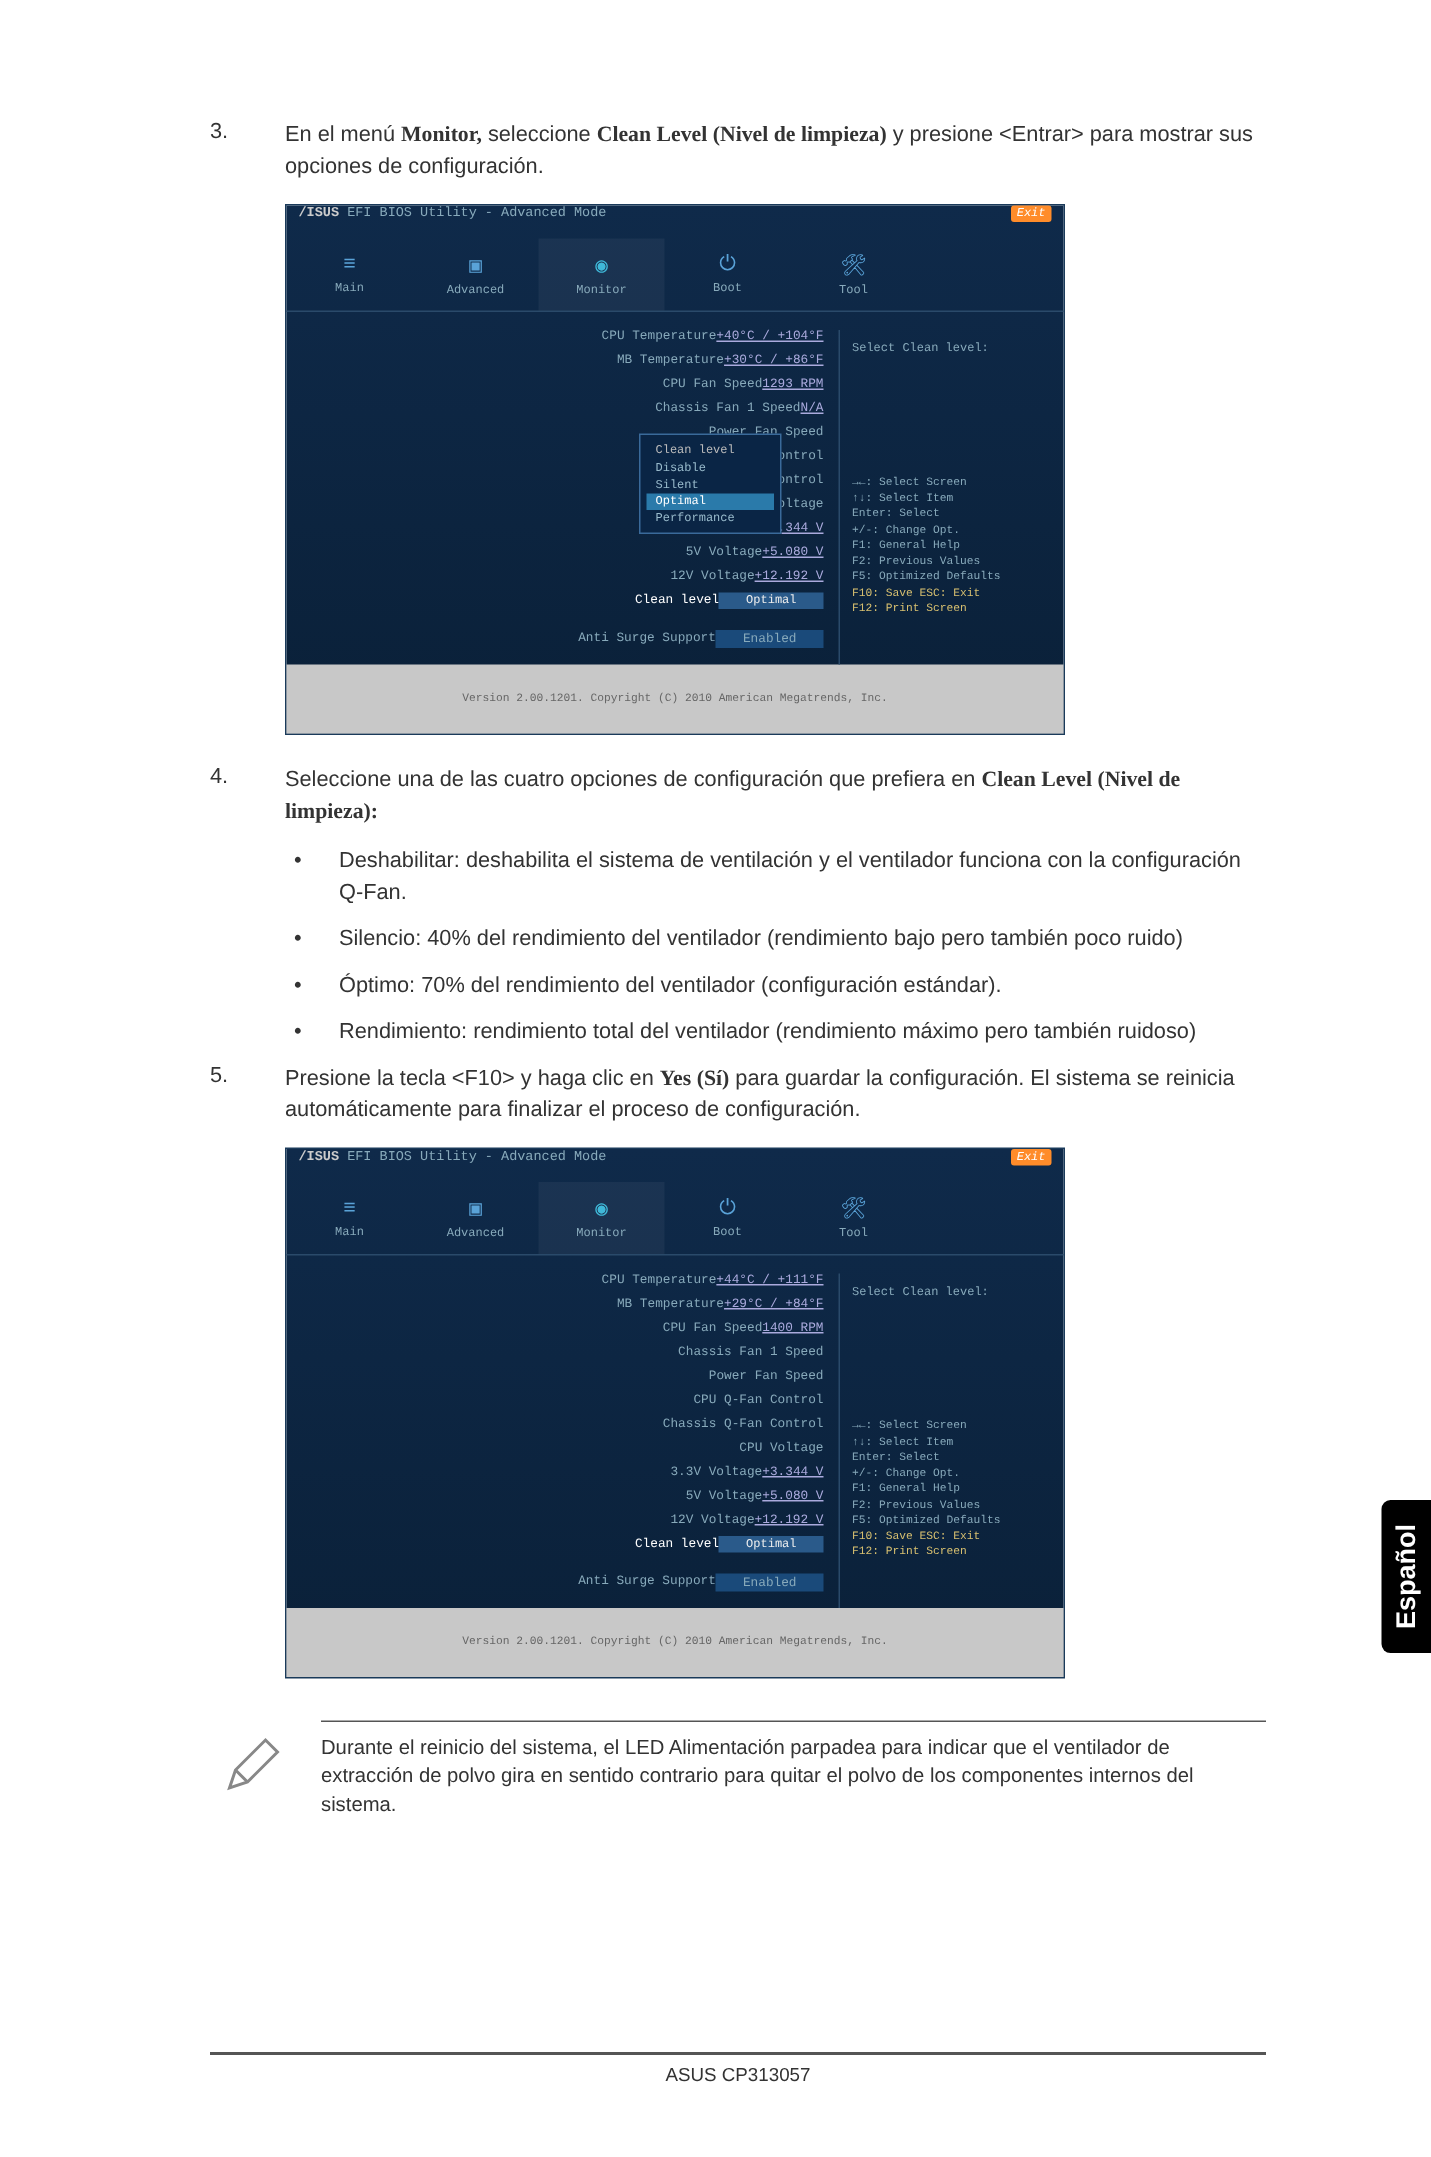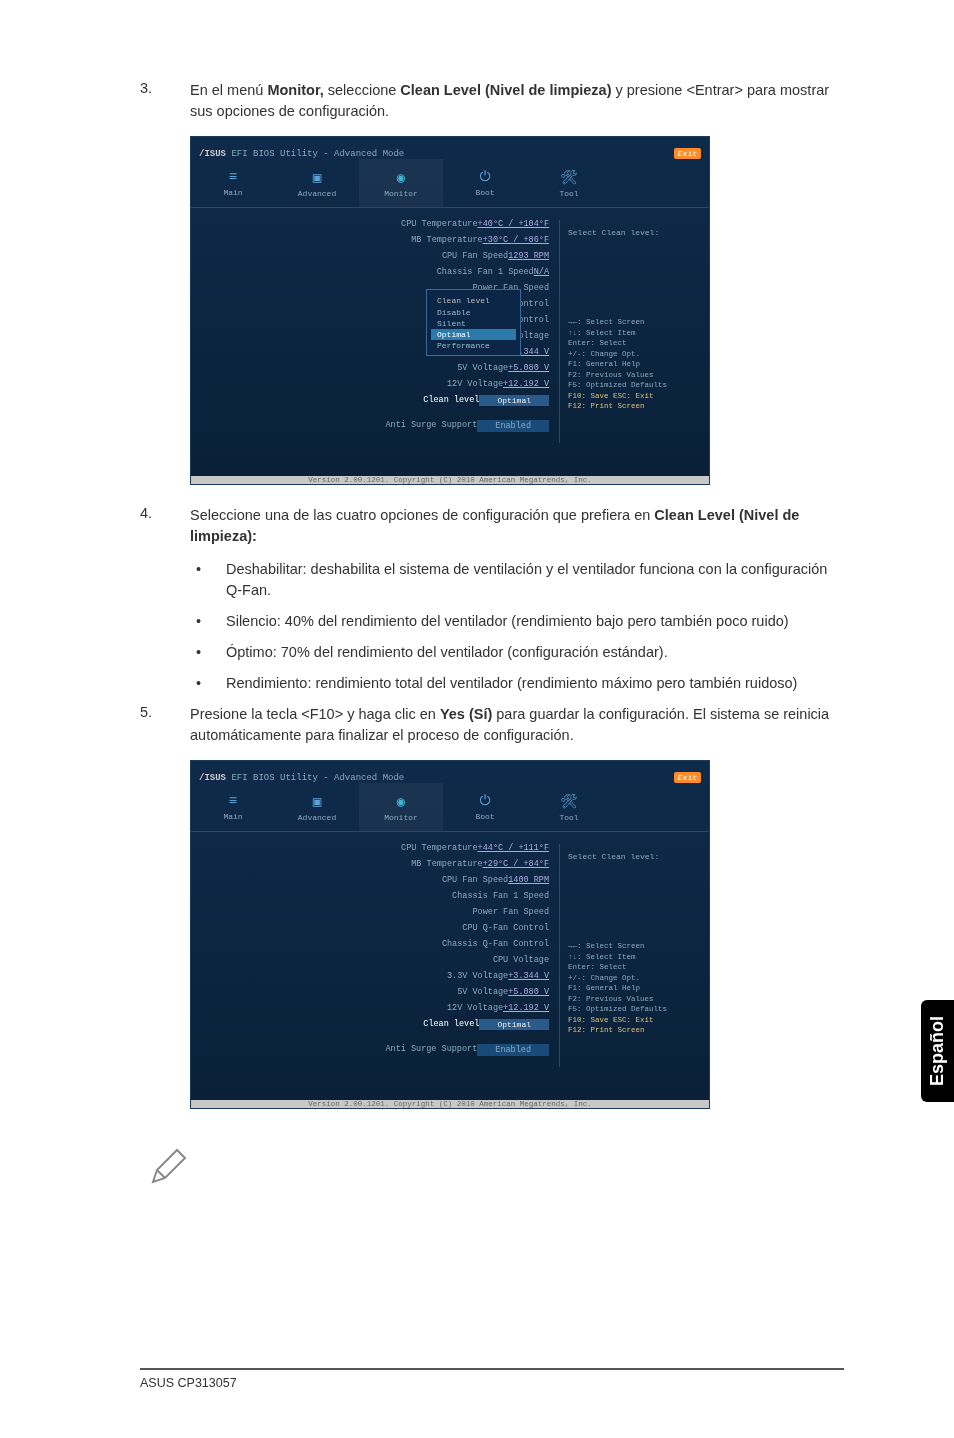--- a/index.html
+++ b/index.html
@@ -23,35 +23,35 @@
     flex-shrink: 0;
     font-size: 14.5px;
     color: #333;
   }
   .step-body {
     flex: 1;
     font-size: 14.5px;
     line-height: 1.45;
     color: #333;
   }
-  .step-body b { font-weight: bold; }
+  .step-body b { font-weight: bold; font-family: Liberation Serif, serif; }
   .bios {
     margin: 14px 0 20px 50px;
     width: 520px;
     background: linear-gradient(#0f2a4a,#0a2038);
     border: 1px solid #1a3a5a;
     position: relative;
     font-family: "Courier New", monospace;
     font-size: 9px;
     color: #9cc;
   }
   .bios-titlebar {
     height: 22px;
     display: flex;
-    align-items: flex-end;
+    align-items: flex-start;
     justify-content: space-between;
     padding: 0 8px;
     color: #6a8aa8;
     font-size: 9px;
   }
   .bios-titlebar .left { color: #8ab; }
   .bios-exit {
     background: #ff8c2a;
     color: #fff;
     padding: 1px 4px;
@@ -118,24 +118,23 @@
   .bios-popup .opt { padding: 1px 6px; }
   .bios-popup .opt.sel { background: #2a7aaa; color: #fff; }
   .bios-popup .hdr { color: #bbb; padding: 2px 6px; }
   .bios-right .help-top { margin-bottom: 80px; font-size: 8px; }
   .bios-right .keys { font-size: 7.5px; line-height: 1.4; }
   .bios-right .keys .yel { color: #d8c070; }
   .bios-footer {
     text-align: center;
     font-size: 7.5px;
     color: #6a8aa8;
-    padding: 0 0;
+    padding: 19px 0;
     background: #c8c8c8;
     color: #666;
-    margin-top: 33px;
   }
   .sublist {
     margin: 6px 0 6px 50px;
   }
   .sub-item {
     display: flex;
     font-size: 14.5px;
     line-height: 1.45;
     margin-bottom: 10px;
     color: #333;
@@ -183,21 +182,21 @@
     padding: 16px 6px;
     border-radius: 0 6px 6px 0;
   }
   .footer-bar {
     position: absolute;
     bottom: 48px;
     left: 140px;
     right: 110px;
     border-top: 2px solid #555;
     display: flex;
-    justify-content: flex-start;
+    justify-content: center;
     padding-top: 6px;
     font-size: 12.5px;
     color: #333;
   }
 </style>
 </head>
 <body>
 
 <div class="page">
 
@@ -439,20 +438,21 @@
     </div>
     <div class="bios-footer">Version 2.00.1201. Copyright (C) 2010 American Megatrends, Inc.</div>
   </div>
 
   <div class="note-row">
     <div class="note-icon">
       <svg viewBox="0 0 48 48">
           <path d="M8 40 L12 28 L32 8 L40 16 L20 36 Z M12 28 L20 36" fill="none" stroke="#888" stroke-width="2"></path>
         </svg>
     </div>
+    <div class="note-text">Durante el reinicio del sistema, el LED Alimentación parpadea para indicar que el ventilador de extracción de polvo gira en sentido contrario para quitar el polvo de los componentes internos del sistema.</div>
   </div>
 
 </div>
 
 <div class="side-tab">Español</div>
 
 <div class="footer-bar">
   <span>ASUS CP3130</span>
   <span>57</span>
 </div>

